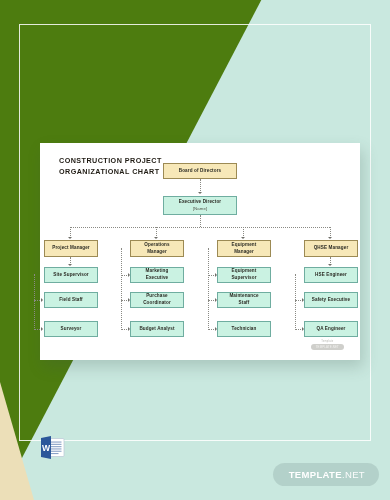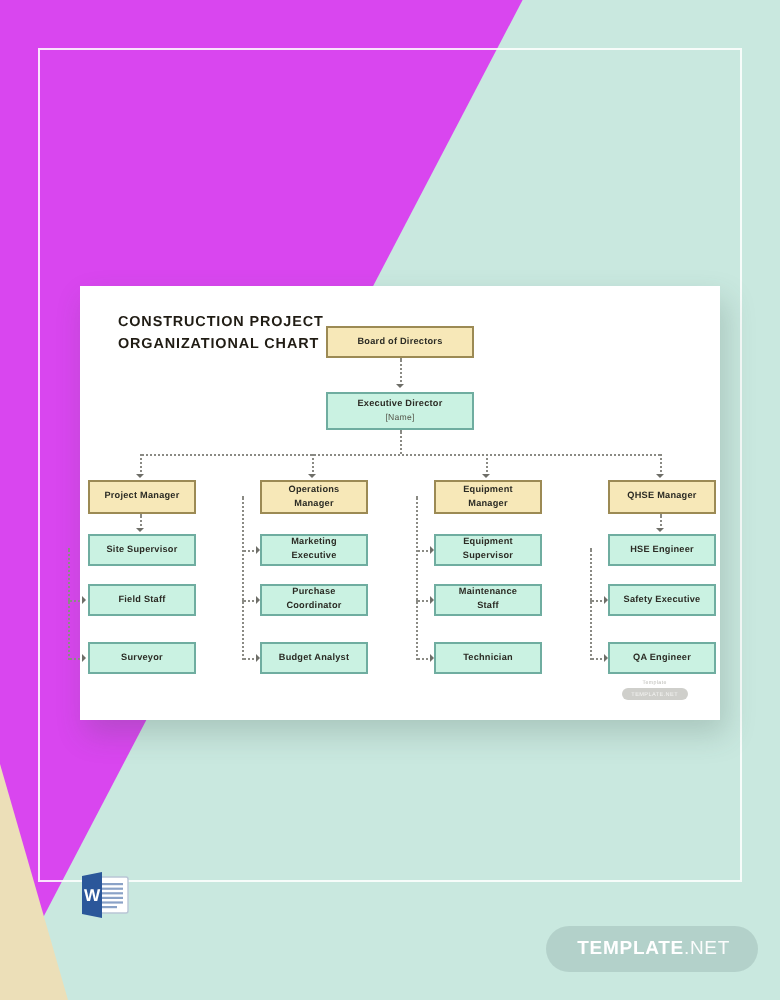--- a/index.html
+++ b/index.html
@@ -12,21 +12,21 @@
     overflow: hidden;
     font-family: "Liberation Sans", sans-serif;
     background: #ecdfb8;
   }
 
   #stage {
     position: relative;
     width: 390px;
     height: 500px;
     overflow: hidden;
-    background: #d946ef;
+    background: #4d7c0f;
   }
 
   
   .wedge-teal {
     position: absolute;
     inset: 0;
     background: #c9e8df;
     clip-path: polygon(100% 0%, 100% 100%, 0% 100%, 0% 100%, 67% 0%);
   }
   

